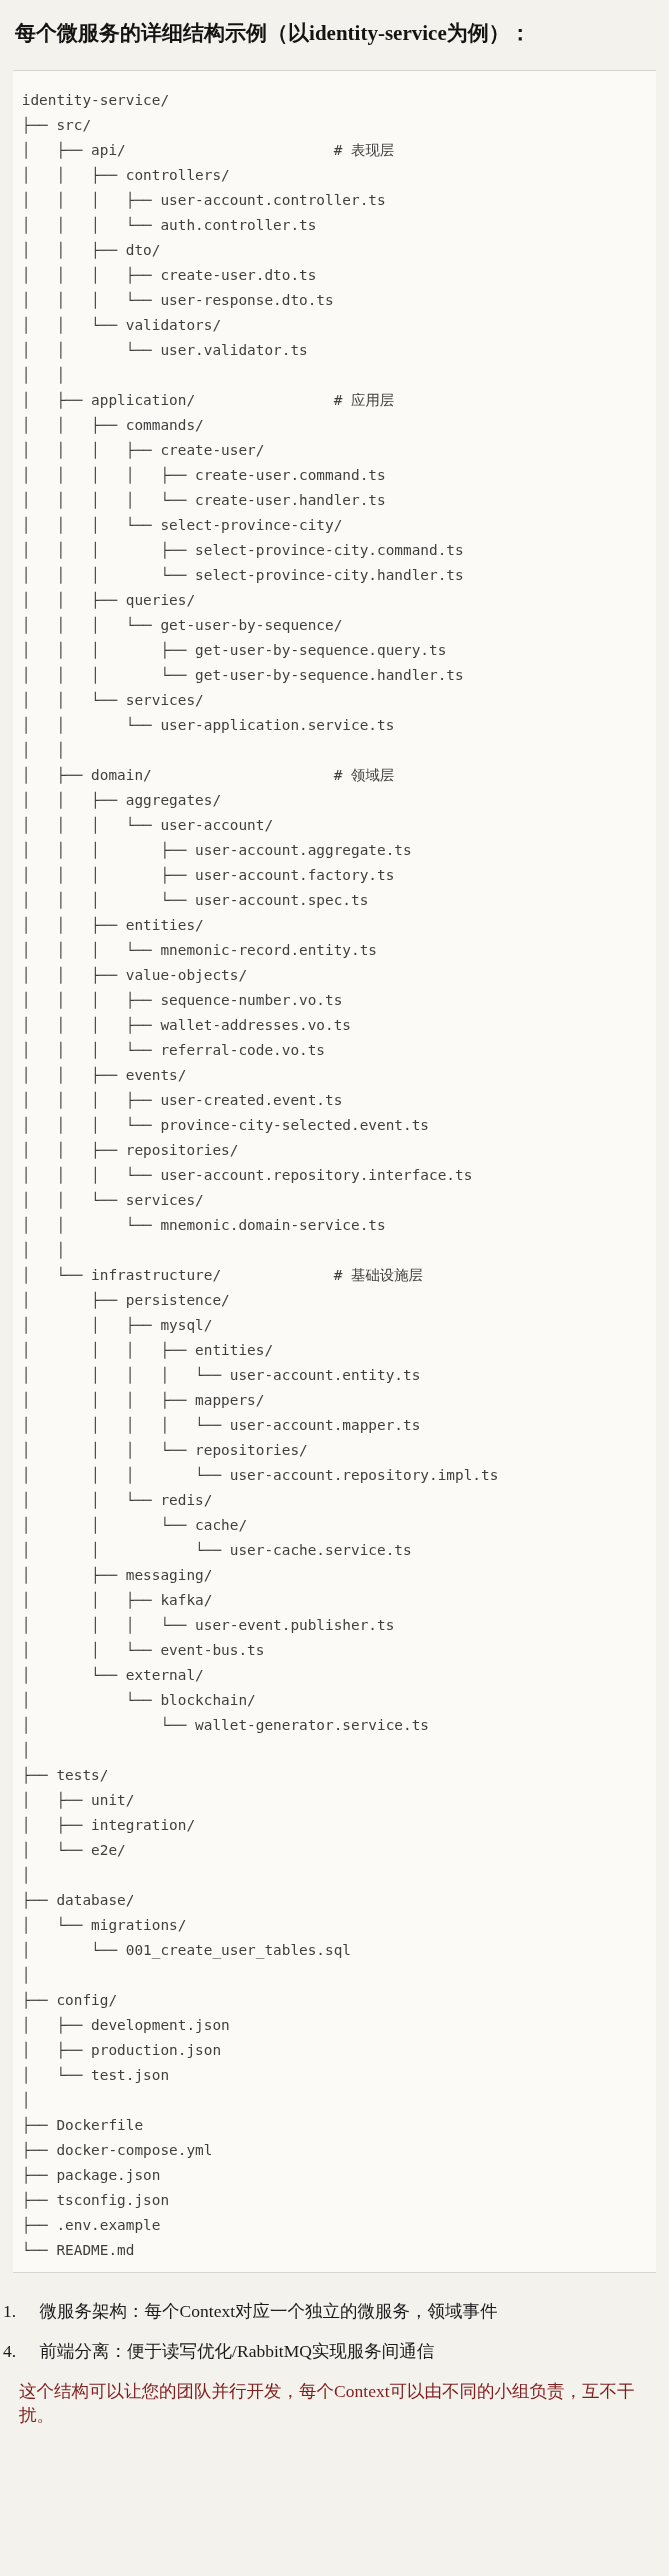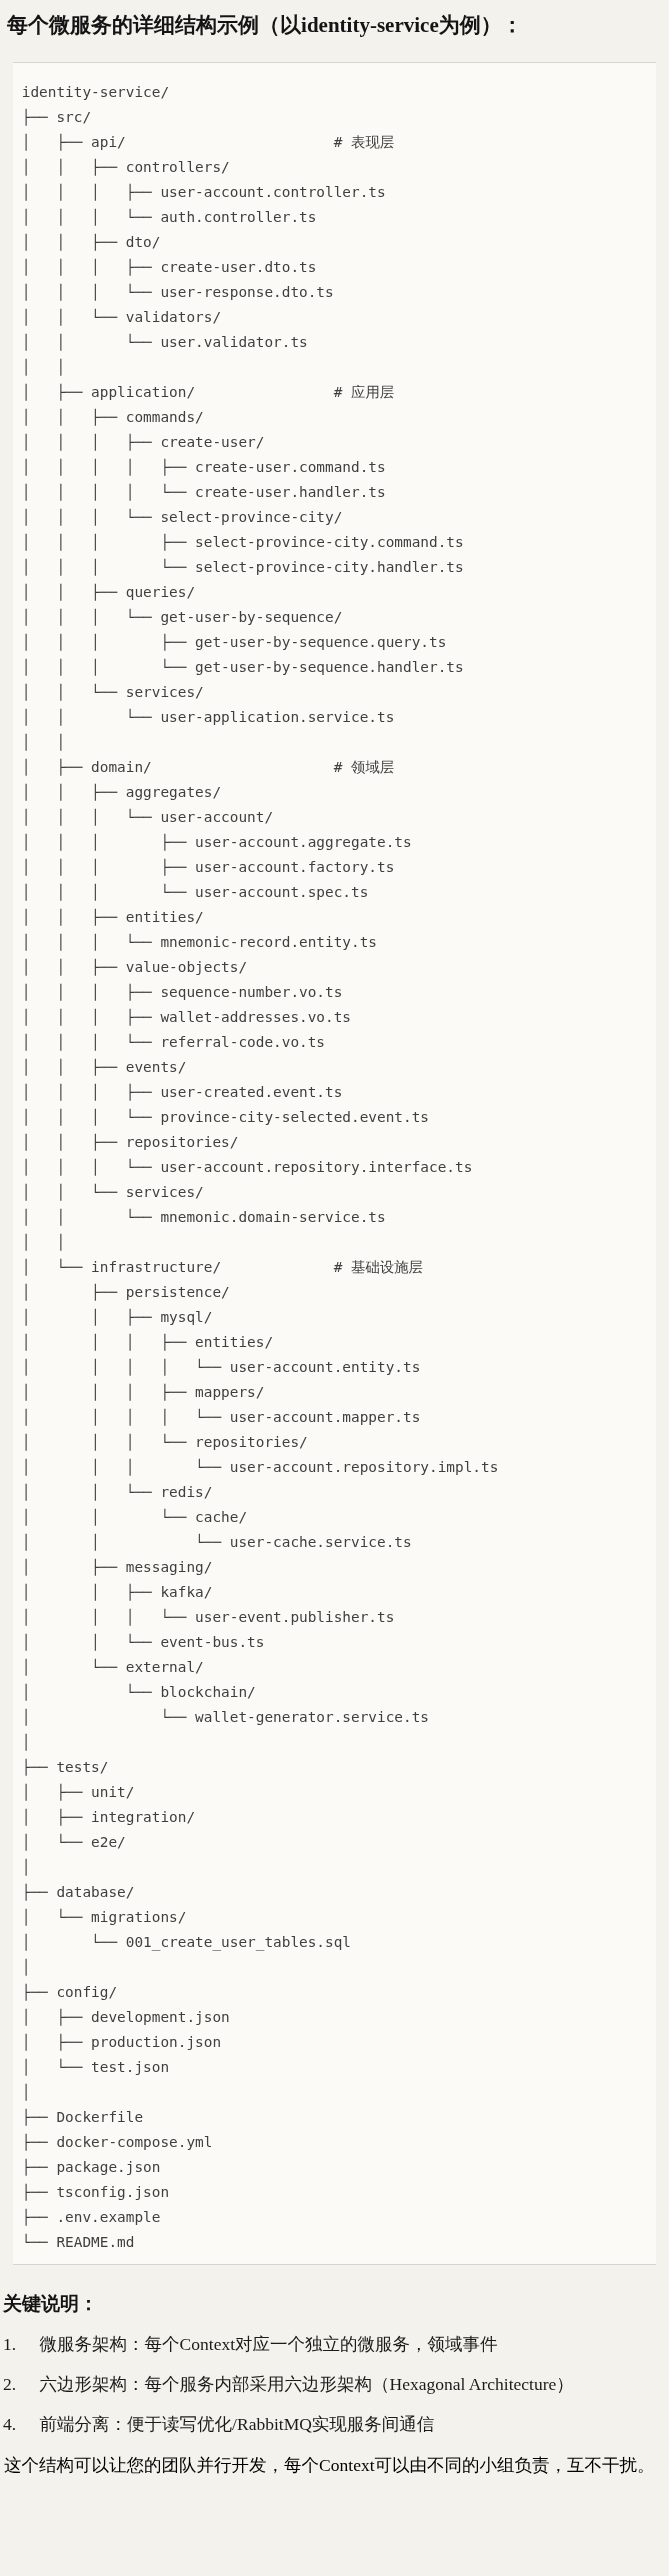--- a/index.html
+++ b/index.html
@@ -5,21 +5,21 @@
   html, body { margin: 0; padding: 0; }
   body {
     width: 669px;
     min-height: 2576px;
     background: #f4f2ec;
     color: #1b1b1b;
     font-family: "Liberation Serif", serif;
     overflow-x: hidden;
   }
   .title {
-    margin: 4px;
+    margin: 12px;
     padding: 8.1px 3.1px 9.4px 3.1px;
     font-size: 21px;
     line-height: 1.3;
     font-weight: 700;
     color: #141414;
   }
   .code-block {
     margin: 13px;
     background: #fbfaf6;
     border-top: 0.6px solid #d8d5cf;
@@ -47,24 +47,24 @@
   }
   .note-item {
     font-size: 17.5px;
     line-height: 24px;
     margin: 0 0 16.3px 0;
     color: #1b1b1b;
   }
   .note-num { margin-right: 4.4px; }
   .note-label { font-weight: 400; margin-left: 19px; }
   .closing {
-    margin: 1px;
+    margin: 16px;
     font-size: 17.5px;
     line-height: 24px;
-    color: #000000;
+    color: #7f1d1d;
   }
 </style>
 </head>
 <body>
 
 <div class="page">
 
   <h1 class="title">每个微服务的详细结构示例（以identity-service为例）：</h1>
 
   <pre class="code-block"><code>identity-service/
@@ -150,25 +150,23 @@
 │
 ├── Dockerfile
 ├── docker-compose.yml
 ├── package.json
 ├── tsconfig.json
 ├── .env.example
 └── README.md</code></pre>
 
   <div class="notes">
 
-    <h2 class="notes-heading">关键说明：</h2>
 
     <div class="note-item"><span class="note-num">1.</span><span class="note-label">微服务架构</span><span class="note-text">：每个Context对应一个独立的微服务，领域事件</span></div>
 
-    <div class="note-item"><span class="note-num">2.</span><span class="note-label">六边形架构</span><span class="note-text">：每个服务内部采用六边形架构（Hexagonal Architecture）</span></div>
 
 
     <div class="note-item"><span class="note-num">4.</span><span class="note-label">前端分离</span><span class="note-text">：便于读写优化/RabbitMQ实现服务间通信</span></div>
 
 
 
     <p class="closing">这个结构可以让您的团队并行开发，每个Context可以由不同的小组负责，互不干扰。</p>
   </div>
 
 </div>

